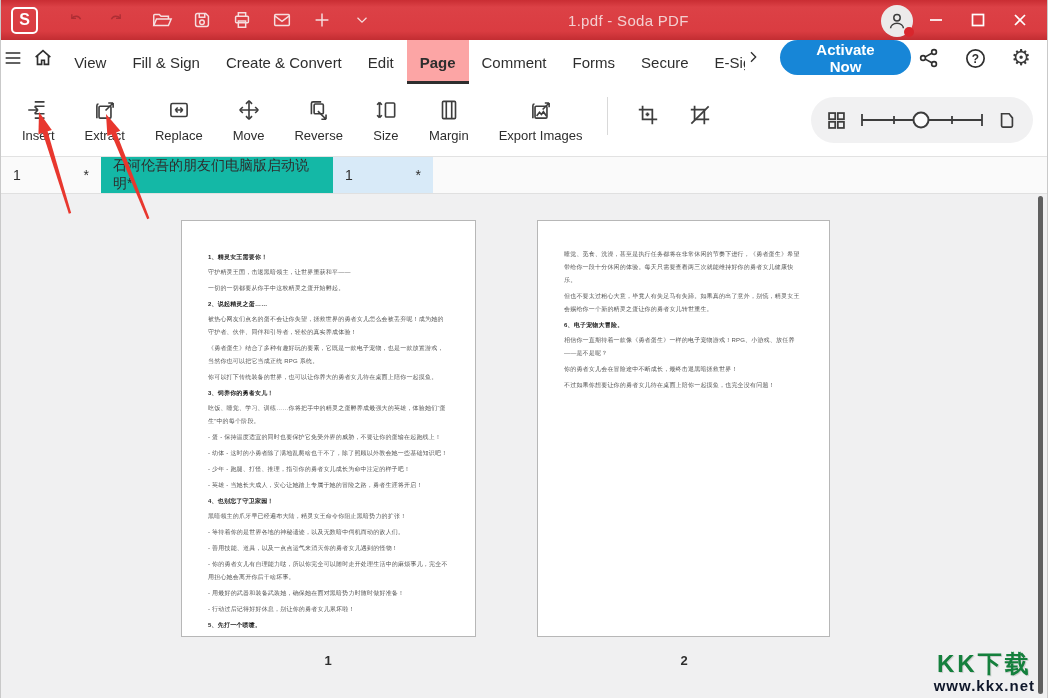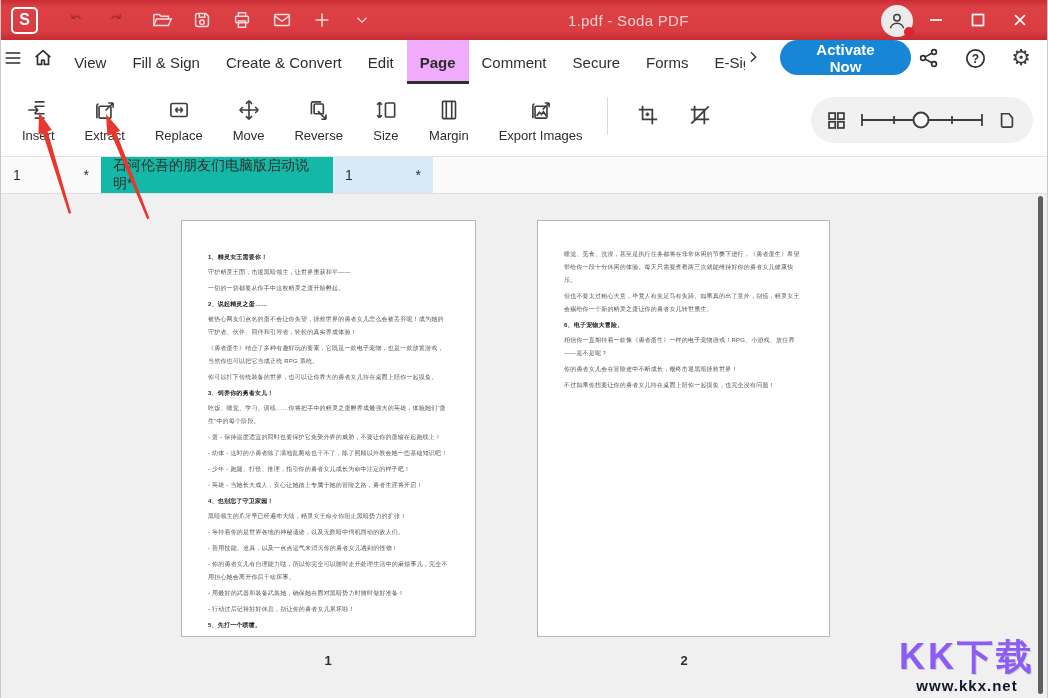--- a/index.html
+++ b/index.html
@@ -29,21 +29,21 @@
     justify-content:center; cursor:pointer; }
   .winbtn svg { stroke:#fff; stroke-width:1.7; fill:none; }
 
   
   .menubar { height:44px; background:#fff; display:flex; align-items:flex-start; }
   .icbtn { background:none; border:none; width:36px; height:36px; display:flex; align-items:center;
     justify-content:center; cursor:pointer; }
   .icbtn svg { stroke:#2f2f2f; stroke-width:1.8; fill:none; }
   .menu-item { background:none; border:none; font-family:inherit; font-size:15px; color:#2e2e2e;
     padding:0 13px; height:44px; cursor:pointer; white-space:nowrap; }
-  .menu-item.active { background:#f0abfc; font-weight:700; border-bottom:3px solid #2e2e2e; padding-top:3px; }
+  .menu-item.active { background:#fca5a5; font-weight:700; border-bottom:3px solid #2e2e2e; padding-top:3px; }
   .menu-item.clip { max-width:46px; overflow:hidden; text-align:left; padding-right:0; }
   .menu-next { background:none; border:none; width:26px; height:36px; cursor:pointer; }
   .menu-next svg { stroke:#2f2f2f; stroke-width:2; fill:none; }
   .activate { margin-left:18px; background:#1786d7; color:#fff; border:none; border-radius:18px;
     height:35px; padding:0 34px; font-size:15px; font-weight:700; cursor:pointer; font-family:inherit; }
   .menu-right { margin-left:auto; display:flex; align-items:center; gap:10px; padding-right:8px; }
   .gear-glyph { font-size:22px; color:#3a3a3a; line-height:1; }
 
   
   .toolbar { height:72px; background:#fff; display:flex; align-items:center; padding:0 6px; }
@@ -75,21 +75,21 @@
     border:1px solid #b7b7b7; padding:27px 26px; overflow:hidden; }
   .page1 { left:180px; }
   .page2 { left:536px; width:293px; }
   .blk { font-size:6px; line-height:13px; letter-spacing:.2px; }
   .blk.h { font-weight:700; color:#1f1f1f; margin:3px 0 2px; }
   .blk.p { color:#555; margin:0 0 3px; }
   .pagenum { position:absolute; top:459px; width:40px; text-align:center; font-size:13px;
     font-weight:700; color:#2e2e2e; }
   .pagenum.n1 { left:307px; } .pagenum.n2 { left:663px; }
   .watermark { position:absolute; right:12px; bottom:4px; text-align:center; pointer-events:none; }
-  .wm1 { font-size:36px; font-weight:800; color:#8b5cf6; letter-spacing:3px;
+  .wm1 { font-size:24px; font-weight:800; color:#15803d; letter-spacing:3px;
     text-shadow:1px 1px 0 #cfcfcf; line-height:1.1; }
   .wm2 { font-size:15px; font-weight:700; color:#0f172a; letter-spacing:1px; }
   .scrollbar { position:absolute; right:4px; top:2px; width:5px; height:498px; background:#5f5f5f;
     border-radius:3px; cursor:pointer; }
 
   .arrows { position:absolute; left:0; top:0; width:1048px; height:698px; pointer-events:none; z-index:40; }
 </style>
 </head>
 <body>
 
@@ -185,22 +185,22 @@
           <path d="M4 11l8-7 8 7"></path>
           <path d="M6 9.5V19h4.5v-4.5h3V19H18V9.5"></path>
         </svg>
     </button>
     <button class="menu-item">View</button>
     <button class="menu-item">Fill &amp; Sign</button>
     <button class="menu-item">Create &amp; Convert</button>
     <button class="menu-item">Edit</button>
     <button class="menu-item active">Page</button>
     <button class="menu-item">Comment</button>
+    <button class="menu-item">Forms</button>
     <button class="menu-item">Secure</button>
-    <button class="menu-item">Forms</button>
     <button class="menu-item clip">E-Sign</button>
     <button class="menu-next">
       <svg width="16" height="16" viewBox="0 0 24 24">
           <path d="M9 5l7 7-7 7"></path>
         </svg>
     </button>
     <button class="activate">Activate Now</button>
     <div class="menu-right">
       <button class="icbtn">
         <svg width="22" height="22" viewBox="0 0 24 24">

